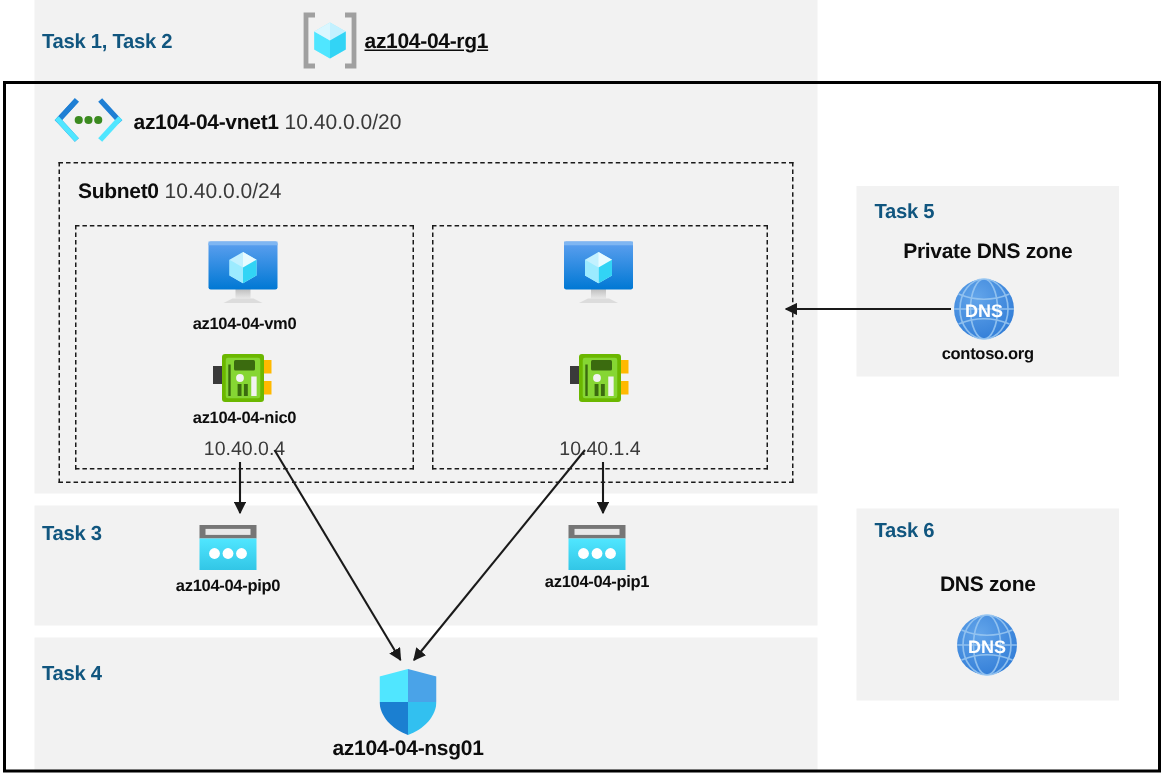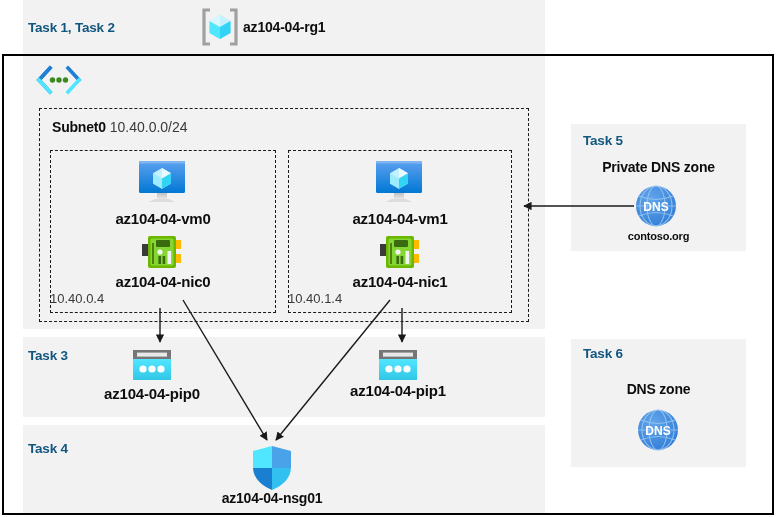--- a/index.html
+++ b/index.html
@@ -36,28 +36,28 @@
   }
   .dashed-box {
     position: absolute;
     border: 1.5px dashed #1a1a1a;
     box-sizing: border-box;
   }
   .node-label {
     position: absolute;
     text-align: center;
     font-weight: bold;
-    font-size: 15px;
+    font-size: 11px;
     color: #0d0d0d;
     white-space: nowrap;
     letter-spacing: -0.2px;
   }
   .node-sub {
     position: absolute;
-    text-align: left;
+    text-align: center;
     font-size: 13px;
     color: #3a3a3a;
     white-space: nowrap;
   }
   .hdr {
     position: absolute;
     white-space: nowrap;
     font-size: 14px;
     color: #0d0d0d;
   }
@@ -96,33 +96,37 @@
     <svg width="40" height="40" viewBox="0 0 40 40">
       <path d="M10 3 L4 3 L4 37 L10 37" fill="none" stroke="#a0a0a0" stroke-width="3.2"></path>
       <path d="M30 3 L36 3 L36 37 L30 37" fill="none" stroke="#a0a0a0" stroke-width="3.2"></path>
       <polygon points="20,8 30.5,14 30.5,26 20,32 9.5,26 9.5,14" fill="#9cebff"></polygon>
       <polygon points="20,8 30.5,14 20,20" fill="#c3f1ff"></polygon>
       <polygon points="20,20 30.5,14 30.5,26 20,32" fill="#32d4f5"></polygon>
       <polygon points="20,20 9.5,14 9.5,26 20,32" fill="#50e6ff"></polygon>
       <polygon points="20,8 9.5,14 20,20" fill="#daf7ff"></polygon>
     </svg>
   </div>
-  <div class="node-label" style="left:243px; top:19px; text-align:left; font-size:14px;">az104-04-rg1</div>
+  <div class="node-label" style="left:243px; top:19px; text-align:left; font-size:14px;text-decoration:underline;">az104-04-rg1</div>
 
   <div class="icon" style="left:36px; top:66px;">
     <svg width="46" height="28" viewBox="0 0 46 28">
       <path d="M14 2 L3 14 L14 26" fill="none" stroke="#1f7fd4" stroke-width="3.6" stroke-linecap="square"></path>
       <path d="M14 2 L3 14" stroke="#1f7fd4" stroke-width="3.6" stroke-linecap="square"></path>
       <path d="M3 14 L14 26" stroke="#50e6ff" stroke-width="3.6" stroke-linecap="square"></path>
       <path d="M32 2 L43 14" stroke="#1f7fd4" stroke-width="3.6" stroke-linecap="square"></path>
       <path d="M43 14 L32 26" stroke="#50e6ff" stroke-width="3.6" stroke-linecap="square"></path>
       <circle cx="16.5" cy="14" r="2.7" fill="#3b8a1f"></circle>
       <circle cx="23" cy="14" r="2.7" fill="#3b8a1f"></circle>
       <circle cx="29.5" cy="14" r="2.7" fill="#3b8a1f"></circle>
     </svg>
+  </div>
+  <div class="hdr" style="left:89px; top:73px;">
+    <b>az104-04-vnet1</b>
+    <span class="cidr">10.40.0.0/20</span>
   </div>
 
   <div class="dashed-box" style="left:39px; top:108px; width:490px; height:214px;"></div>
 
   <div class="hdr" style="left:52px; top:119px;">
     <b>Subnet0</b>
     <span class="cidr">10.40.0.0/24</span>
   </div>
   <div class="dashed-box" style="left:50px; top:150px; width:226px; height:163px;"></div>
 
@@ -185,38 +189,36 @@
       <rect x="22" y="33" width="10" height="8" fill="url(#stg1)"></rect>
       <path d="M14 44 L40 44 L34 41 L20 41 Z" fill="#dcdcdc"></path>
       <rect x="4" y="3" width="46" height="32" rx="1.5" fill="url(#vmg1)"></rect>
       <rect x="4" y="3" width="46" height="2.5" fill="#7fb6f2"></rect>
       <polygon points="27,10 36,15.2 36,25.6 27,30.8 18,25.6 18,15.2" fill="#c3f1ff"></polygon>
       <polygon points="27,10 36,15.2 27,20.4" fill="#e8fbff"></polygon>
       <polygon points="27,20.4 36,15.2 36,25.6 27,30.8" fill="#32d4f5"></polygon>
       <polygon points="27,20.4 18,15.2 18,25.6 27,30.8" fill="#9cebff"></polygon>
     </svg>
   </div>
-  <div class="node-label" style="left:288px; top:210px; width:224px;">az104-04-vm1</div>
 
   <div class="icon" style="left:378px; top:233px;">
     <svg width="44" height="38" viewBox="0 0 44 38">
       <rect x="2" y="11" width="8" height="12" fill="#3a3a3a"></rect>
       <rect x="34" y="7" width="7" height="9" fill="#ffb900"></rect>
       <rect x="34" y="21" width="7" height="9" fill="#ffb900"></rect>
       <rect x="8" y="3" width="28" height="32" rx="2" fill="#6bb700"></rect>
       <rect x="10.5" y="5.5" width="23" height="27" rx="1.5" fill="#86d633"></rect>
       <rect x="16" y="7" width="14" height="7" rx="1" fill="#3b6b0f"></rect>
       <circle cx="20" cy="19" r="2.6" fill="#f2f2f2"></circle>
       <rect x="18.4" y="23" width="2.6" height="8" fill="#3b6b0f"></rect>
       <rect x="22.6" y="23" width="2.6" height="8" fill="#3b6b0f"></rect>
       <rect x="27.5" y="18" width="3.6" height="13" fill="#f2f2f2"></rect>
       <path d="M13 10 L13 31" stroke="#3b6b0f" stroke-width="1.6" fill="none"></path>
     </svg>
   </div>
-  <div class="node-label" style="left:288px; top:273px; width:224px;">az104-04-nic1</div>
   <div class="node-sub" style="left:288px; top:291px; width:224px;">10.40.1.4</div>
 
   <div class="icon" style="left:130px; top:348px;">
     <svg width="44" height="36" viewBox="0 0 44 36">
       <defs>
         <linearGradient id="pipg0" x1="0" y1="0" x2="0" y2="1">
           <stop offset="0" stop-color="#50e6ff"></stop>
             <stop offset="1" stop-color="#32c6e6"></stop>
         </linearGradient>
       </defs>

